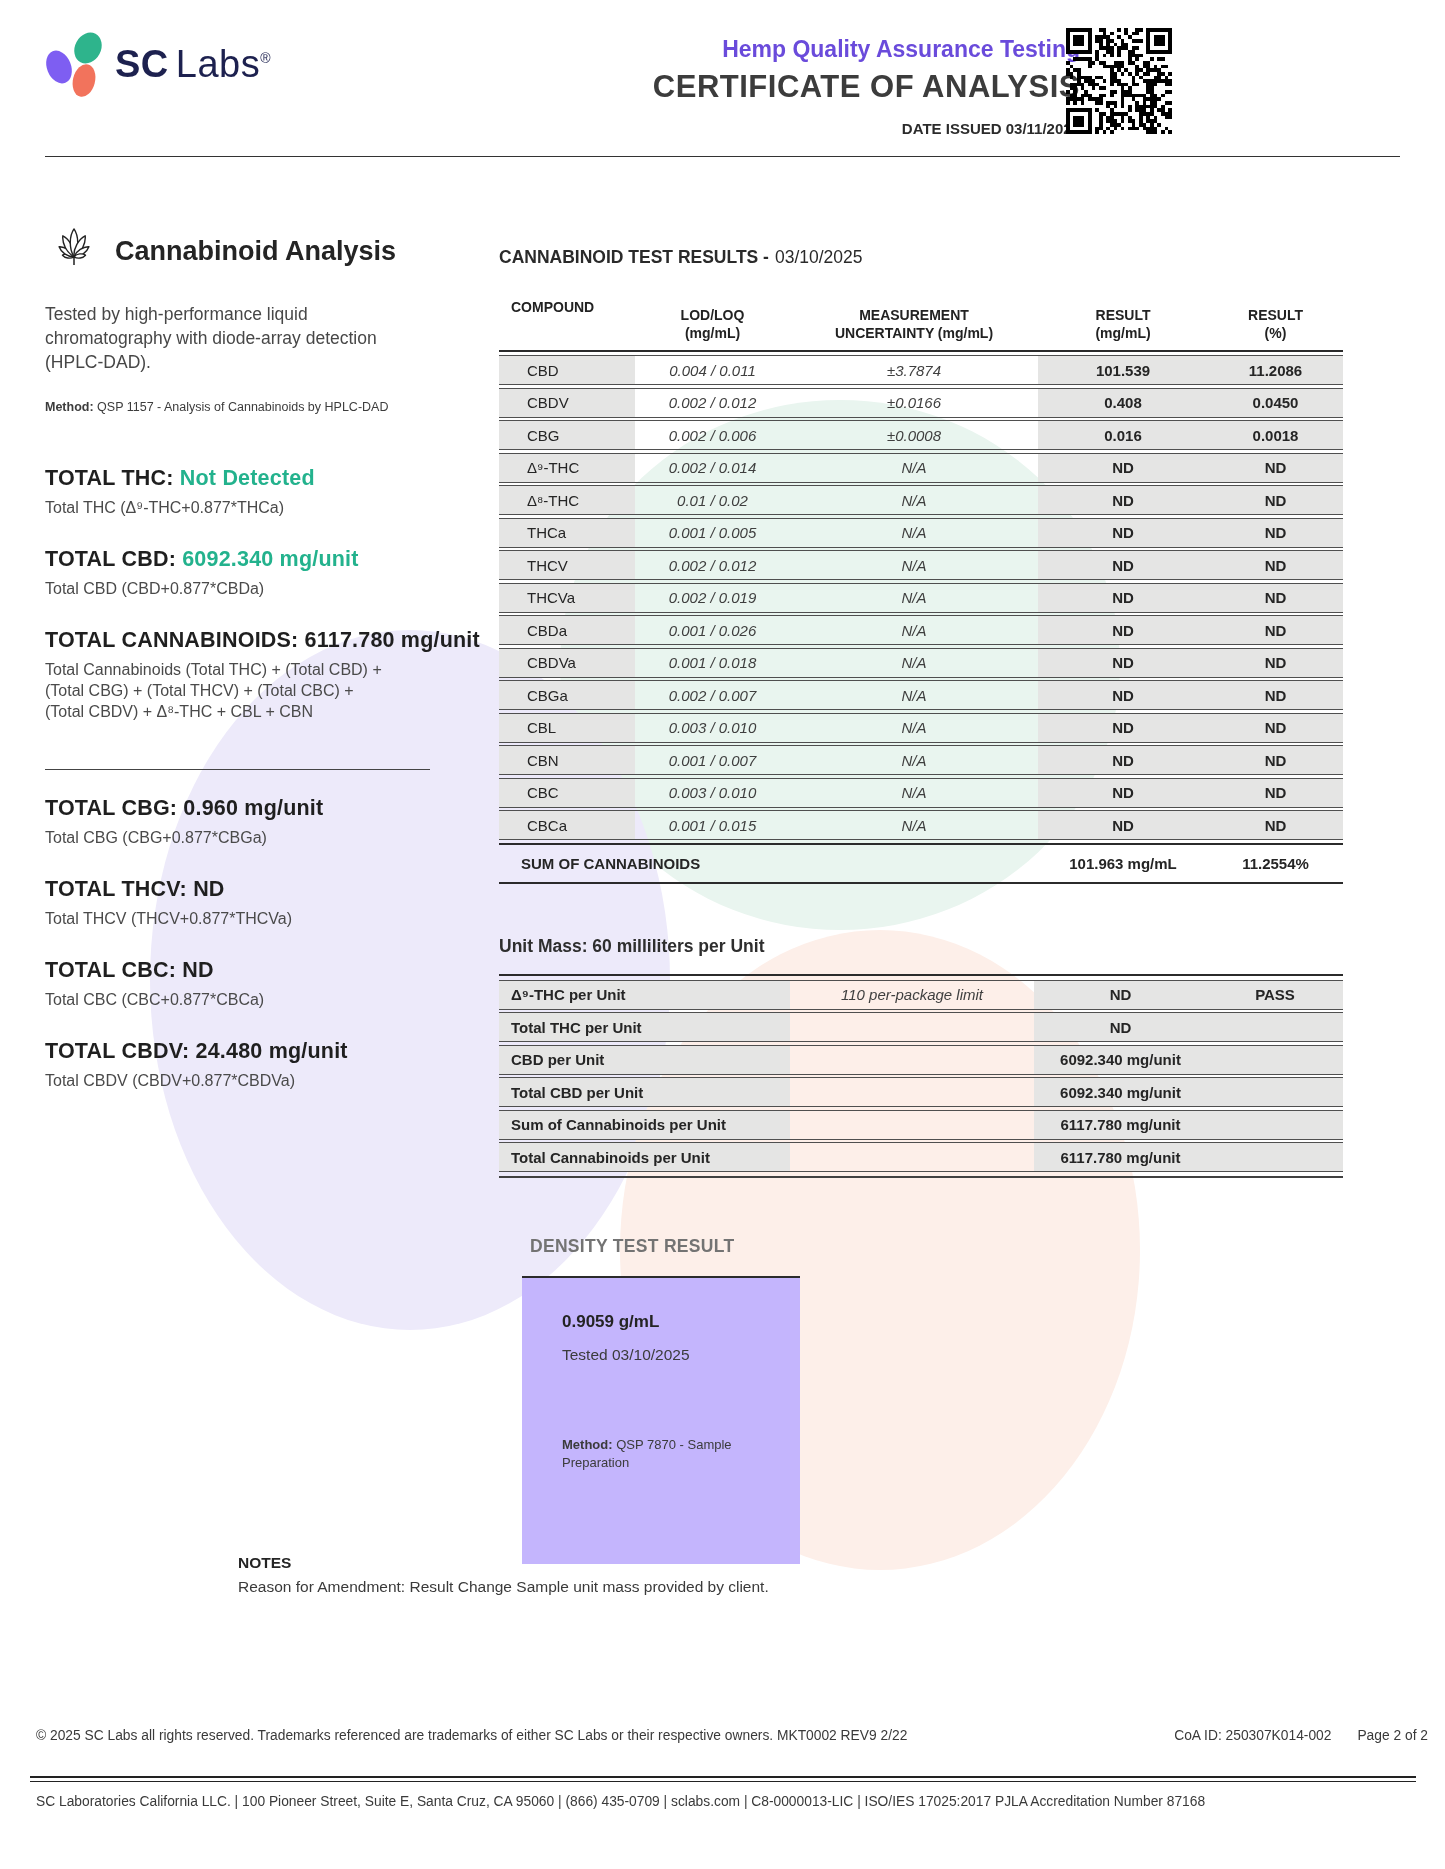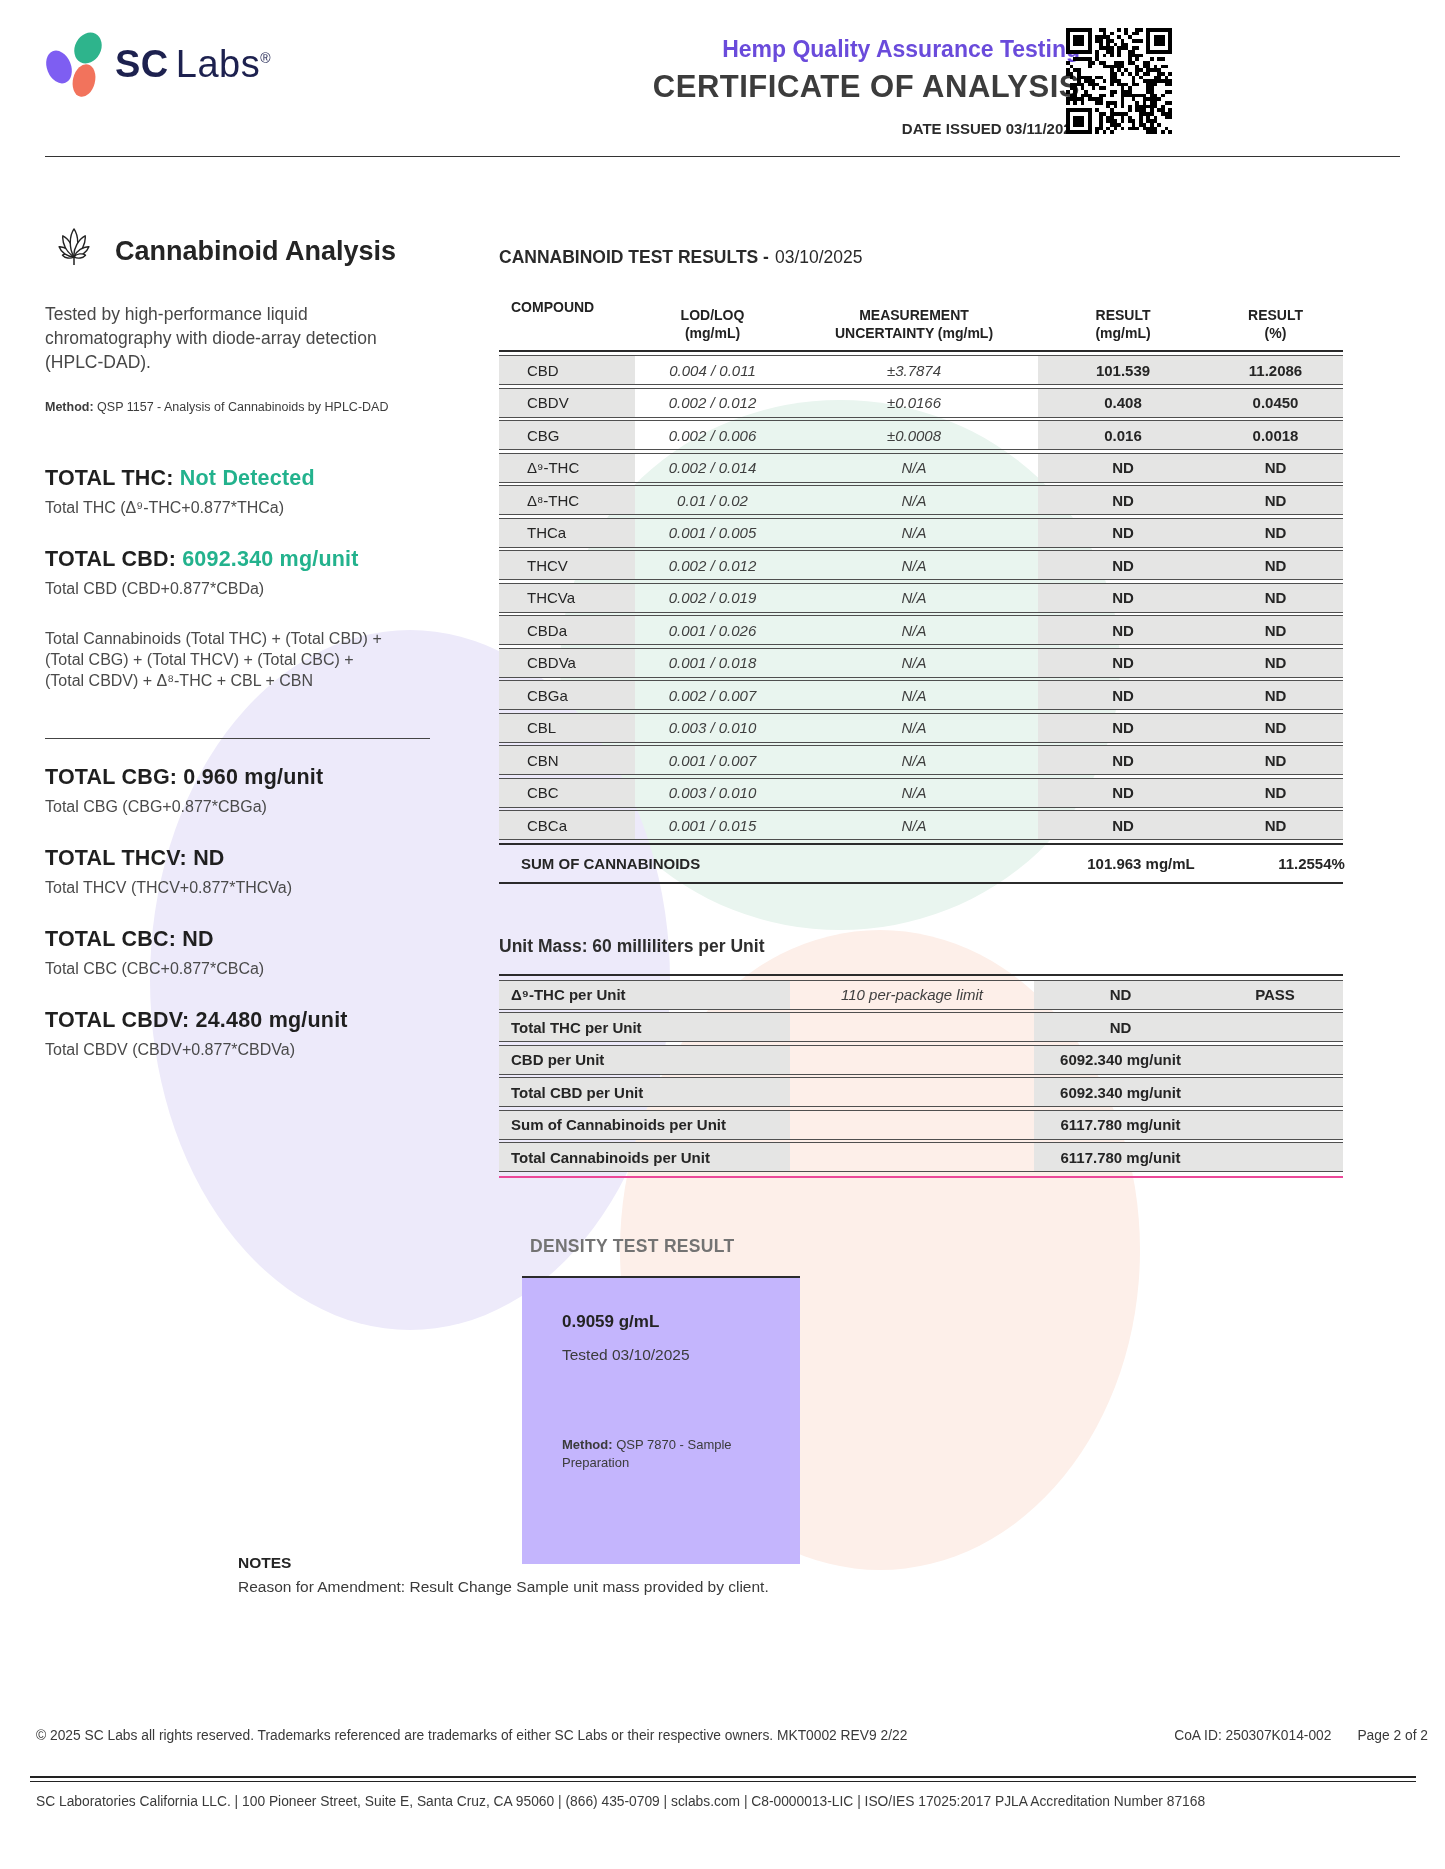--- a/index.html
+++ b/index.html
@@ -54,27 +54,27 @@
   .results-header .cell{display:flex;flex-direction:column;justify-content:center;align-items:center;
        font-weight:700;font-size:14px;line-height:1.3;color:#222;text-align:center;height:52px;}
   .results-header .c-compound{align-items:flex-start;padding-left:12px;background:transparent;font-weight:700;}
   .results-body{margin-top:3px;}
   .r-row{height:30px;margin-bottom:2.5px;border-top:1px solid #4f4f4f;border-bottom:1px solid #4f4f4f;box-sizing:border-box;}
   .r-row .cell{display:flex;align-items:center;justify-content:center;font-size:15px;}
   .c-compound{justify-content:flex-start !important;padding-left:28px;background:#e5e5e4;font-weight:400;}
   .c-lod,.c-unc{font-style:italic;color:#3f3f3f;background:transparent;}
   .c-res,.c-pct{background:#e5e5e4;font-weight:700;}
   .sum-row{border-top:2.5px solid #2b2b2b;border-bottom:2.5px solid #2b2b2b;height:37px;margin-top:1px;
-       display:grid;grid-template-columns:539px 170px 135px;align-items:center;gap:18px;}
+       display:grid;grid-template-columns:539px 170px 135px;align-items:center;}
   .sum-label{font-weight:700;font-size:15px;padding-left:22px;}
   .sum-mg,.sum-pct{text-align:center;font-weight:700;font-size:15px;}
 
   
   .unit-title{position:absolute;left:499px;top:936px;font-size:17.5px;font-weight:700;color:#2e2e2e;}
-  .unit-table{position:absolute;left:499px;top:974px;width:844px;border-top:2px solid #2b2b2b;border-bottom:2px solid #ec4899;padding:1px 0;}
+  .unit-table{position:absolute;left:499px;top:974px;width:844px;border-top:2px solid #2b2b2b;border-bottom:2px solid #404040;padding:1px 0;}
   .u-row{display:grid;grid-template-columns:291px 244px 173px 136px;height:30px;margin:2.5px 0;
        border-top:1px solid #4f4f4f;border-bottom:1px solid #4f4f4f;box-sizing:border-box;}
   .u-row div{display:flex;align-items:center;font-size:15px;}
   .u-label{background:#e5e5e4;font-weight:700;padding-left:12px;}
   .u-limit{justify-content:center;font-style:italic;color:#3f3f3f;}
   .u-value,.u-status{background:#e5e5e4;font-weight:700;justify-content:center;}
 
   
   .density-title{position:absolute;left:530px;top:1236px;font-size:17.5px;font-weight:700;color:#737373;letter-spacing:.3px;}
   .density-box{position:absolute;left:522px;top:1276px;width:278px;height:286px;background:#c4b5fd;border-top:2.5px solid #2b2b2b;}
@@ -480,20 +480,21 @@
     <div class="totals" id="totals">
         <div class="total-block">
     <div class="total-head"><span>TOTAL THC:</span><span class="total-value accent"> Not Detected</span></div>
     <div class="total-formula">Total THC (Δ⁹-THC+0.877*THCa)</div>
   </div>
         <div class="total-block">
     <div class="total-head"><span>TOTAL CBD:</span><span class="total-value accent"> 6092.340 mg/unit</span></div>
     <div class="total-formula">Total CBD (CBD+0.877*CBDa)</div>
   </div>
         <div class="total-block">
+    <div class="total-head"><span>TOTAL CANNABINOIDS:</span><span class="total-value"> 6117.780 mg/unit</span></div>
     <div class="total-formula">Total Cannabinoids (Total THC) + (Total CBD) + (Total CBG) + (Total THCV) + (Total CBC) + (Total CBDV) + Δ⁸-THC + CBL + CBN</div>
   </div>
         <div class="totals-divider"></div>
         <div class="total-block">
     <div class="total-head"><span>TOTAL CBG:</span><span class="total-value"> 0.960 mg/unit</span></div>
     <div class="total-formula">Total CBG (CBG+0.877*CBGa)</div>
   </div>
         <div class="total-block">
     <div class="total-head"><span>TOTAL THCV:</span><span class="total-value"> ND</span></div>
     <div class="total-formula">Total THCV (THCV+0.877*THCVa)</div>

